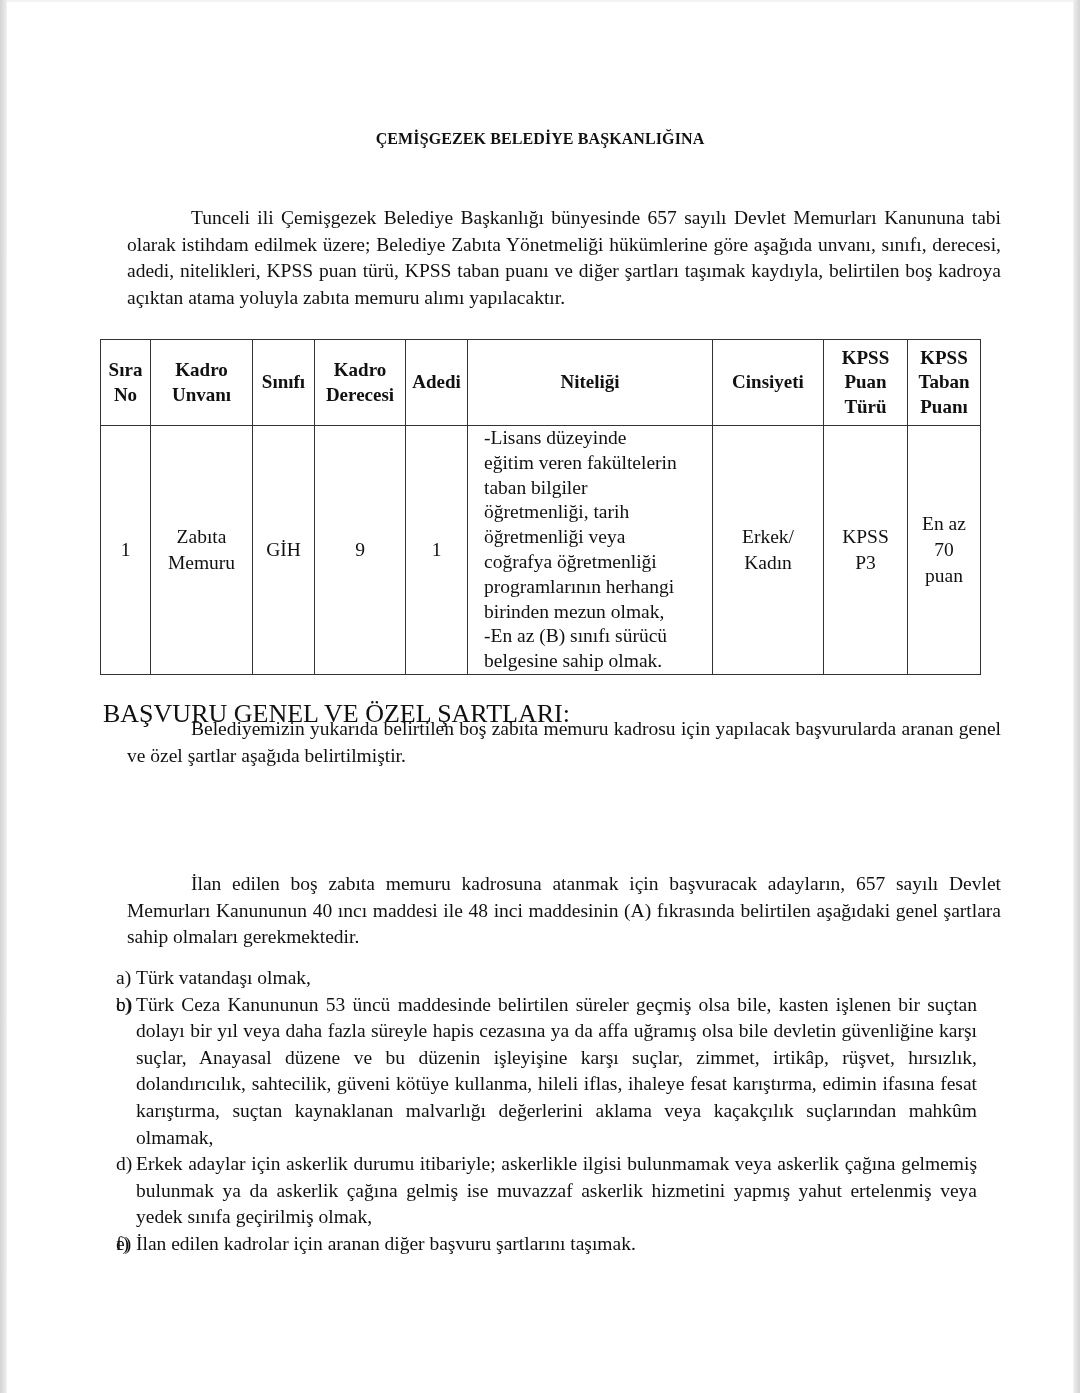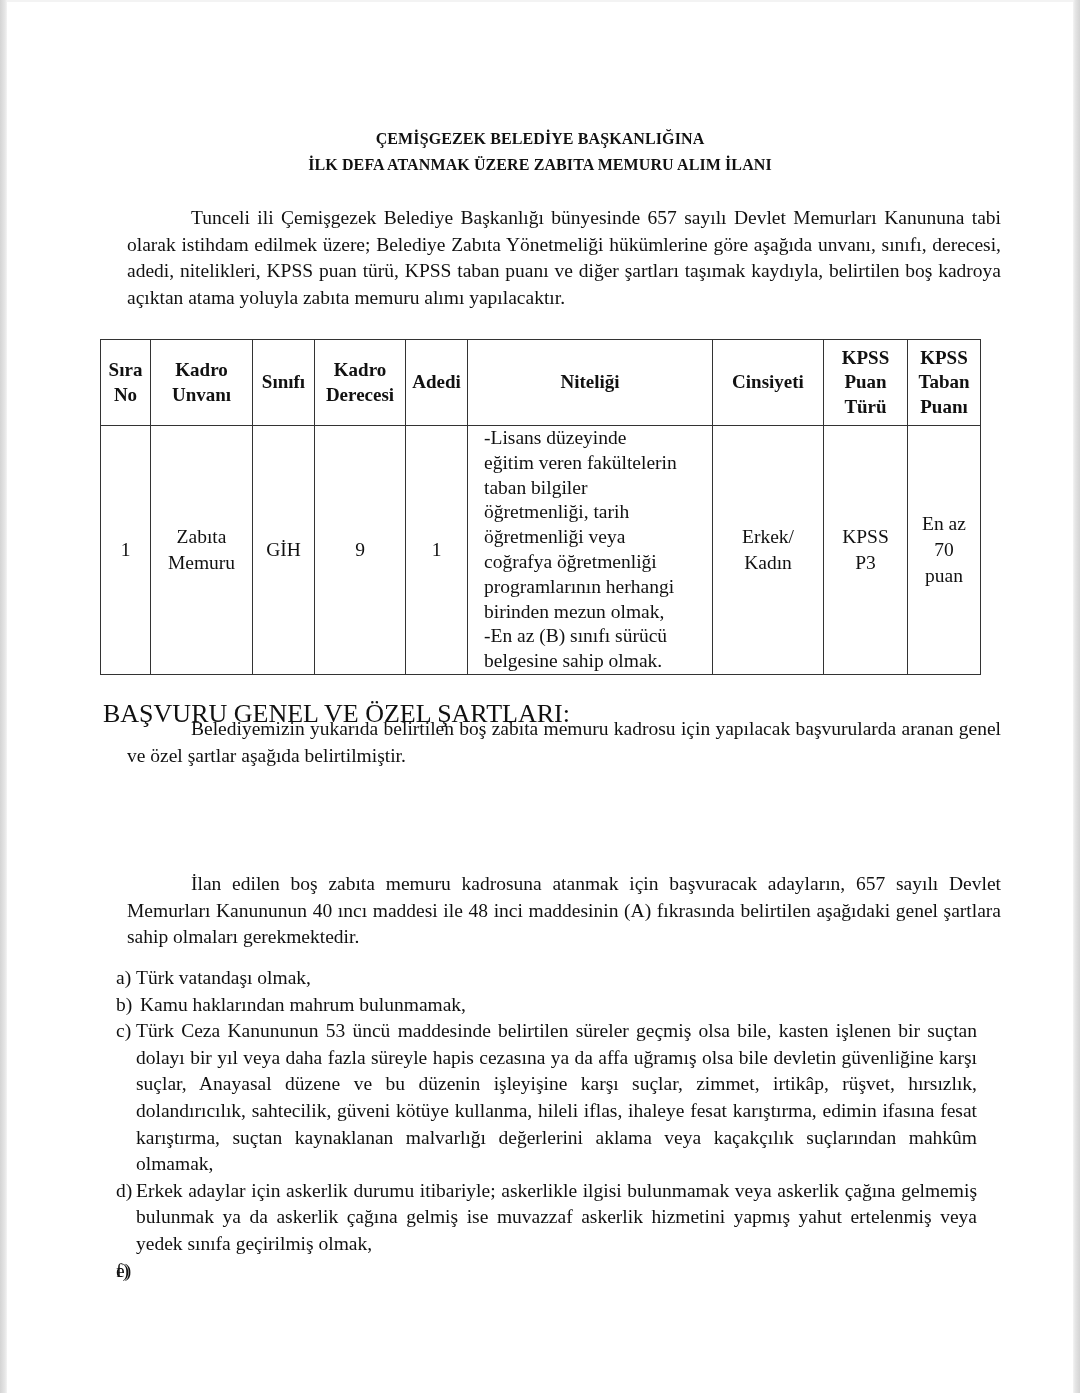--- a/index.html
+++ b/index.html
@@ -72,21 +72,20 @@
 <body>
 
 <div class="shadow-left"></div>
 <div class="shadow-right"></div>
 <div class="shadow-top"></div>
 
 <div class="page">
 
   <div class="title">
     <span class="ln">ÇEMİŞGEZEK BELEDİYE BAŞKANLIĞINA</span>
-    <span class="ln">İLK DEFA ATANMAK ÜZERE ZABITA MEMURU ALIM İLANI</span>
   </div>
 
   <div class="para para-intro"><span class="indent"></span><span>Tunceli ili Çemişgezek Belediye Başkanlığı bünyesinde 657 sayılı Devlet Memurları Kanununa tabi olarak istihdam edilmek üzere; Belediye Zabıta Yönetmeliği hükümlerine göre aşağıda unvanı, sınıfı, derecesi, adedi, nitelikleri, KPSS puan türü, KPSS taban puanı ve diğer şartları taşımak kaydıyla, belirtilen boş kadroya açıktan atama yoluyla zabıta memuru alımı yapılacaktır.</span></div>
 
   <table class="kadro">
     <colgroup>
       <col style="width:50px">
         <col style="width:102px">
         <col style="width:62px">
         <col style="width:91px">
@@ -175,20 +174,20 @@
 
   <div class="heading h-basvuru">BAŞVURU GENEL VE ÖZEL ŞARTLARI:</div>
 
   <div class="para para-bel"><span class="indent"></span><span>Belediyemizin yukarıda belirtilen boş zabıta memuru kadrosu için yapılacak başvurularda aranan genel ve özel şartlar aşağıda belirtilmiştir.</span></div>
 
 
   <div class="para para-ilan"><span class="indent"></span><span>İlan edilen boş zabıta memuru kadrosuna atanmak için başvuracak adayların, 657 sayılı Devlet Memurları Kanununun 40 ıncı maddesi ile 48 inci maddesinin (A) fıkrasında belirtilen aşağıdaki genel şartlara sahip olmaları gerekmektedir.</span></div>
 
   <div class="list">
     <div class="li"><span class="mk">a)</span><span>Türk vatandaşı olmak,</span></div>
-    <div class="li b"><span class="mk">b)</span><span>Kamu haklarından mahrum bulunmamak,</span></div>
+    <div class="li b"><span class="mk">b)</span></div>
     <div class="li"><span class="mk">c)</span><span>Türk Ceza Kanununun 53 üncü maddesinde belirtilen süreler geçmiş olsa bile, kasten işlenen bir suçtan dolayı bir yıl veya daha fazla süreyle hapis cezasına ya da affa uğramış olsa bile devletin güvenliğine karşı suçlar, Anayasal düzene ve bu düzenin işleyişine karşı suçlar, zimmet, irtikâp, rüşvet, hırsızlık, dolandırıcılık, sahtecilik, güveni kötüye kullanma, hileli iflas, ihaleye fesat karıştırma, edimin ifasına fesat karıştırma, suçtan kaynaklanan malvarlığı değerlerini aklama veya kaçakçılık suçlarından mahkûm olmamak,</span></div>
     <div class="li"><span class="mk">d)</span><span>Erkek adaylar için askerlik durumu itibariyle; askerlikle ilgisi bulunmamak veya askerlik çağına gelmemiş bulunmak ya da askerlik çağına gelmiş ise muvazzaf askerlik hizmetini yapmış yahut ertelenmiş veya yedek sınıfa geçirilmiş olmak,</span></div>
     <div class="li"><span class="mk">e)</span></div>
-    <div class="li"><span class="mk">f)</span></div>
+    <div class="li"><span class="mk">f)</span><span>İlan edilen kadrolar için aranan diğer başvuru şartlarını taşımak.</span></div>
   </div>
 
 </div>
 
 </body></html>

